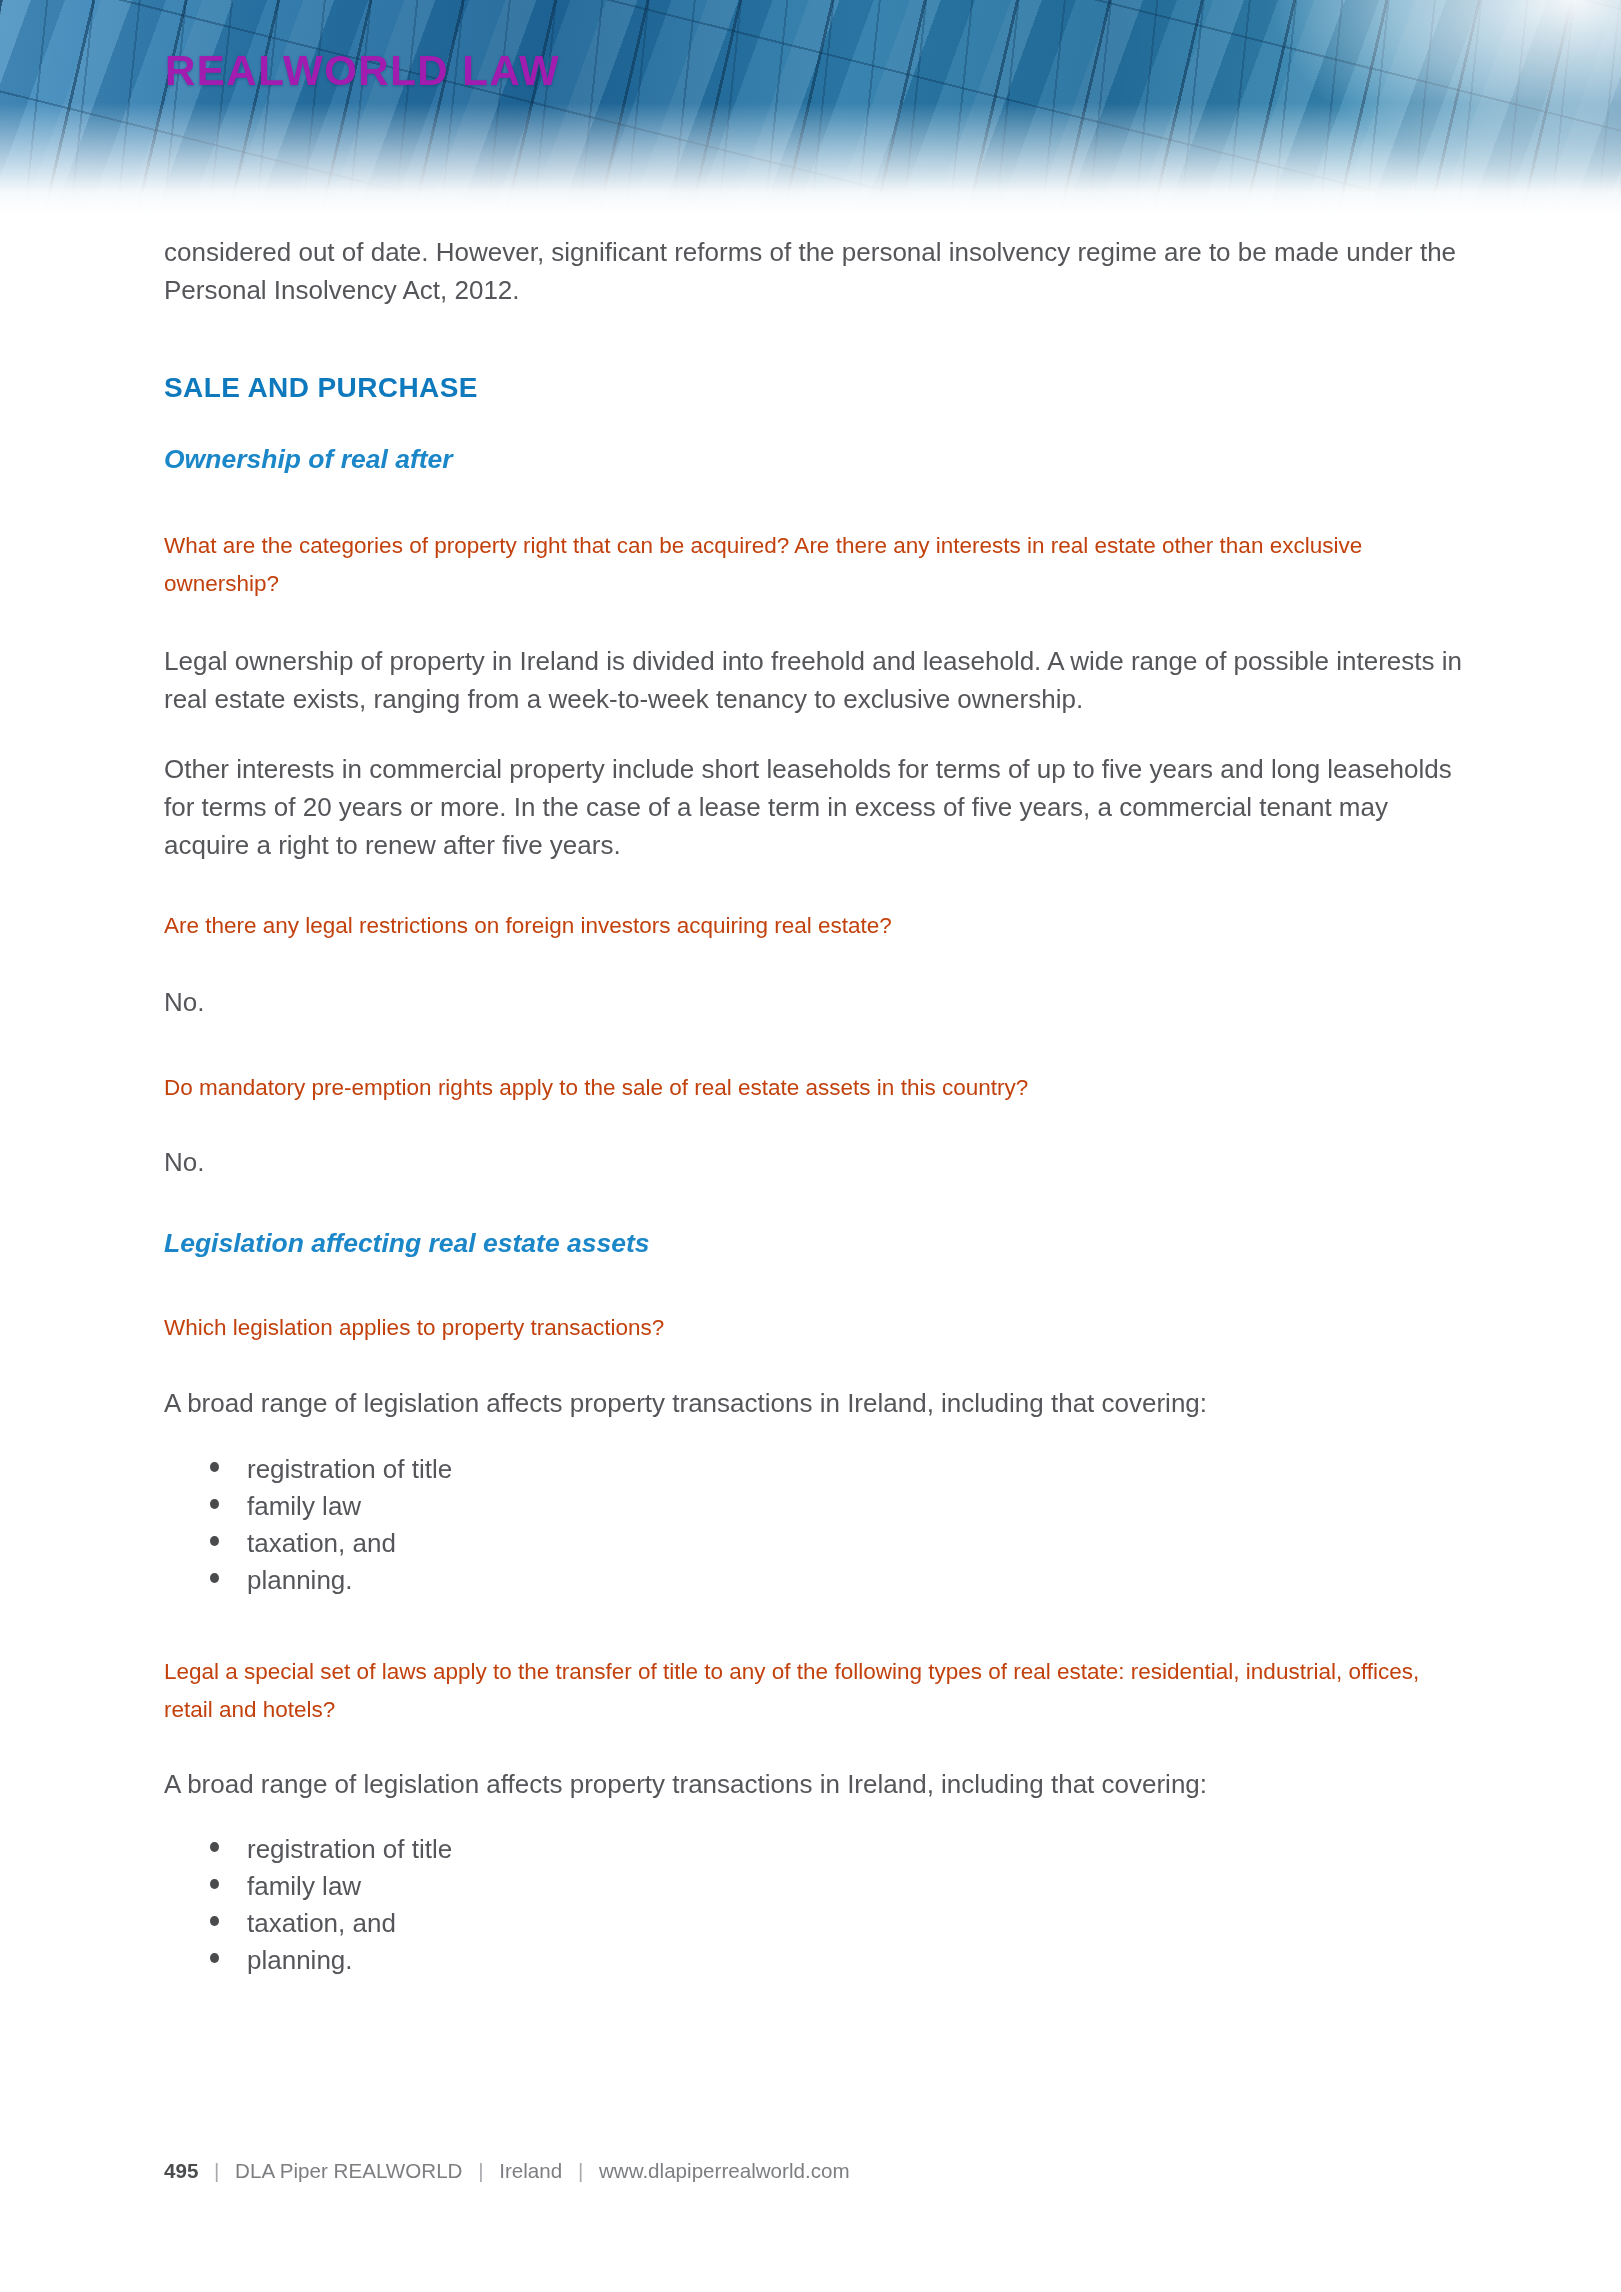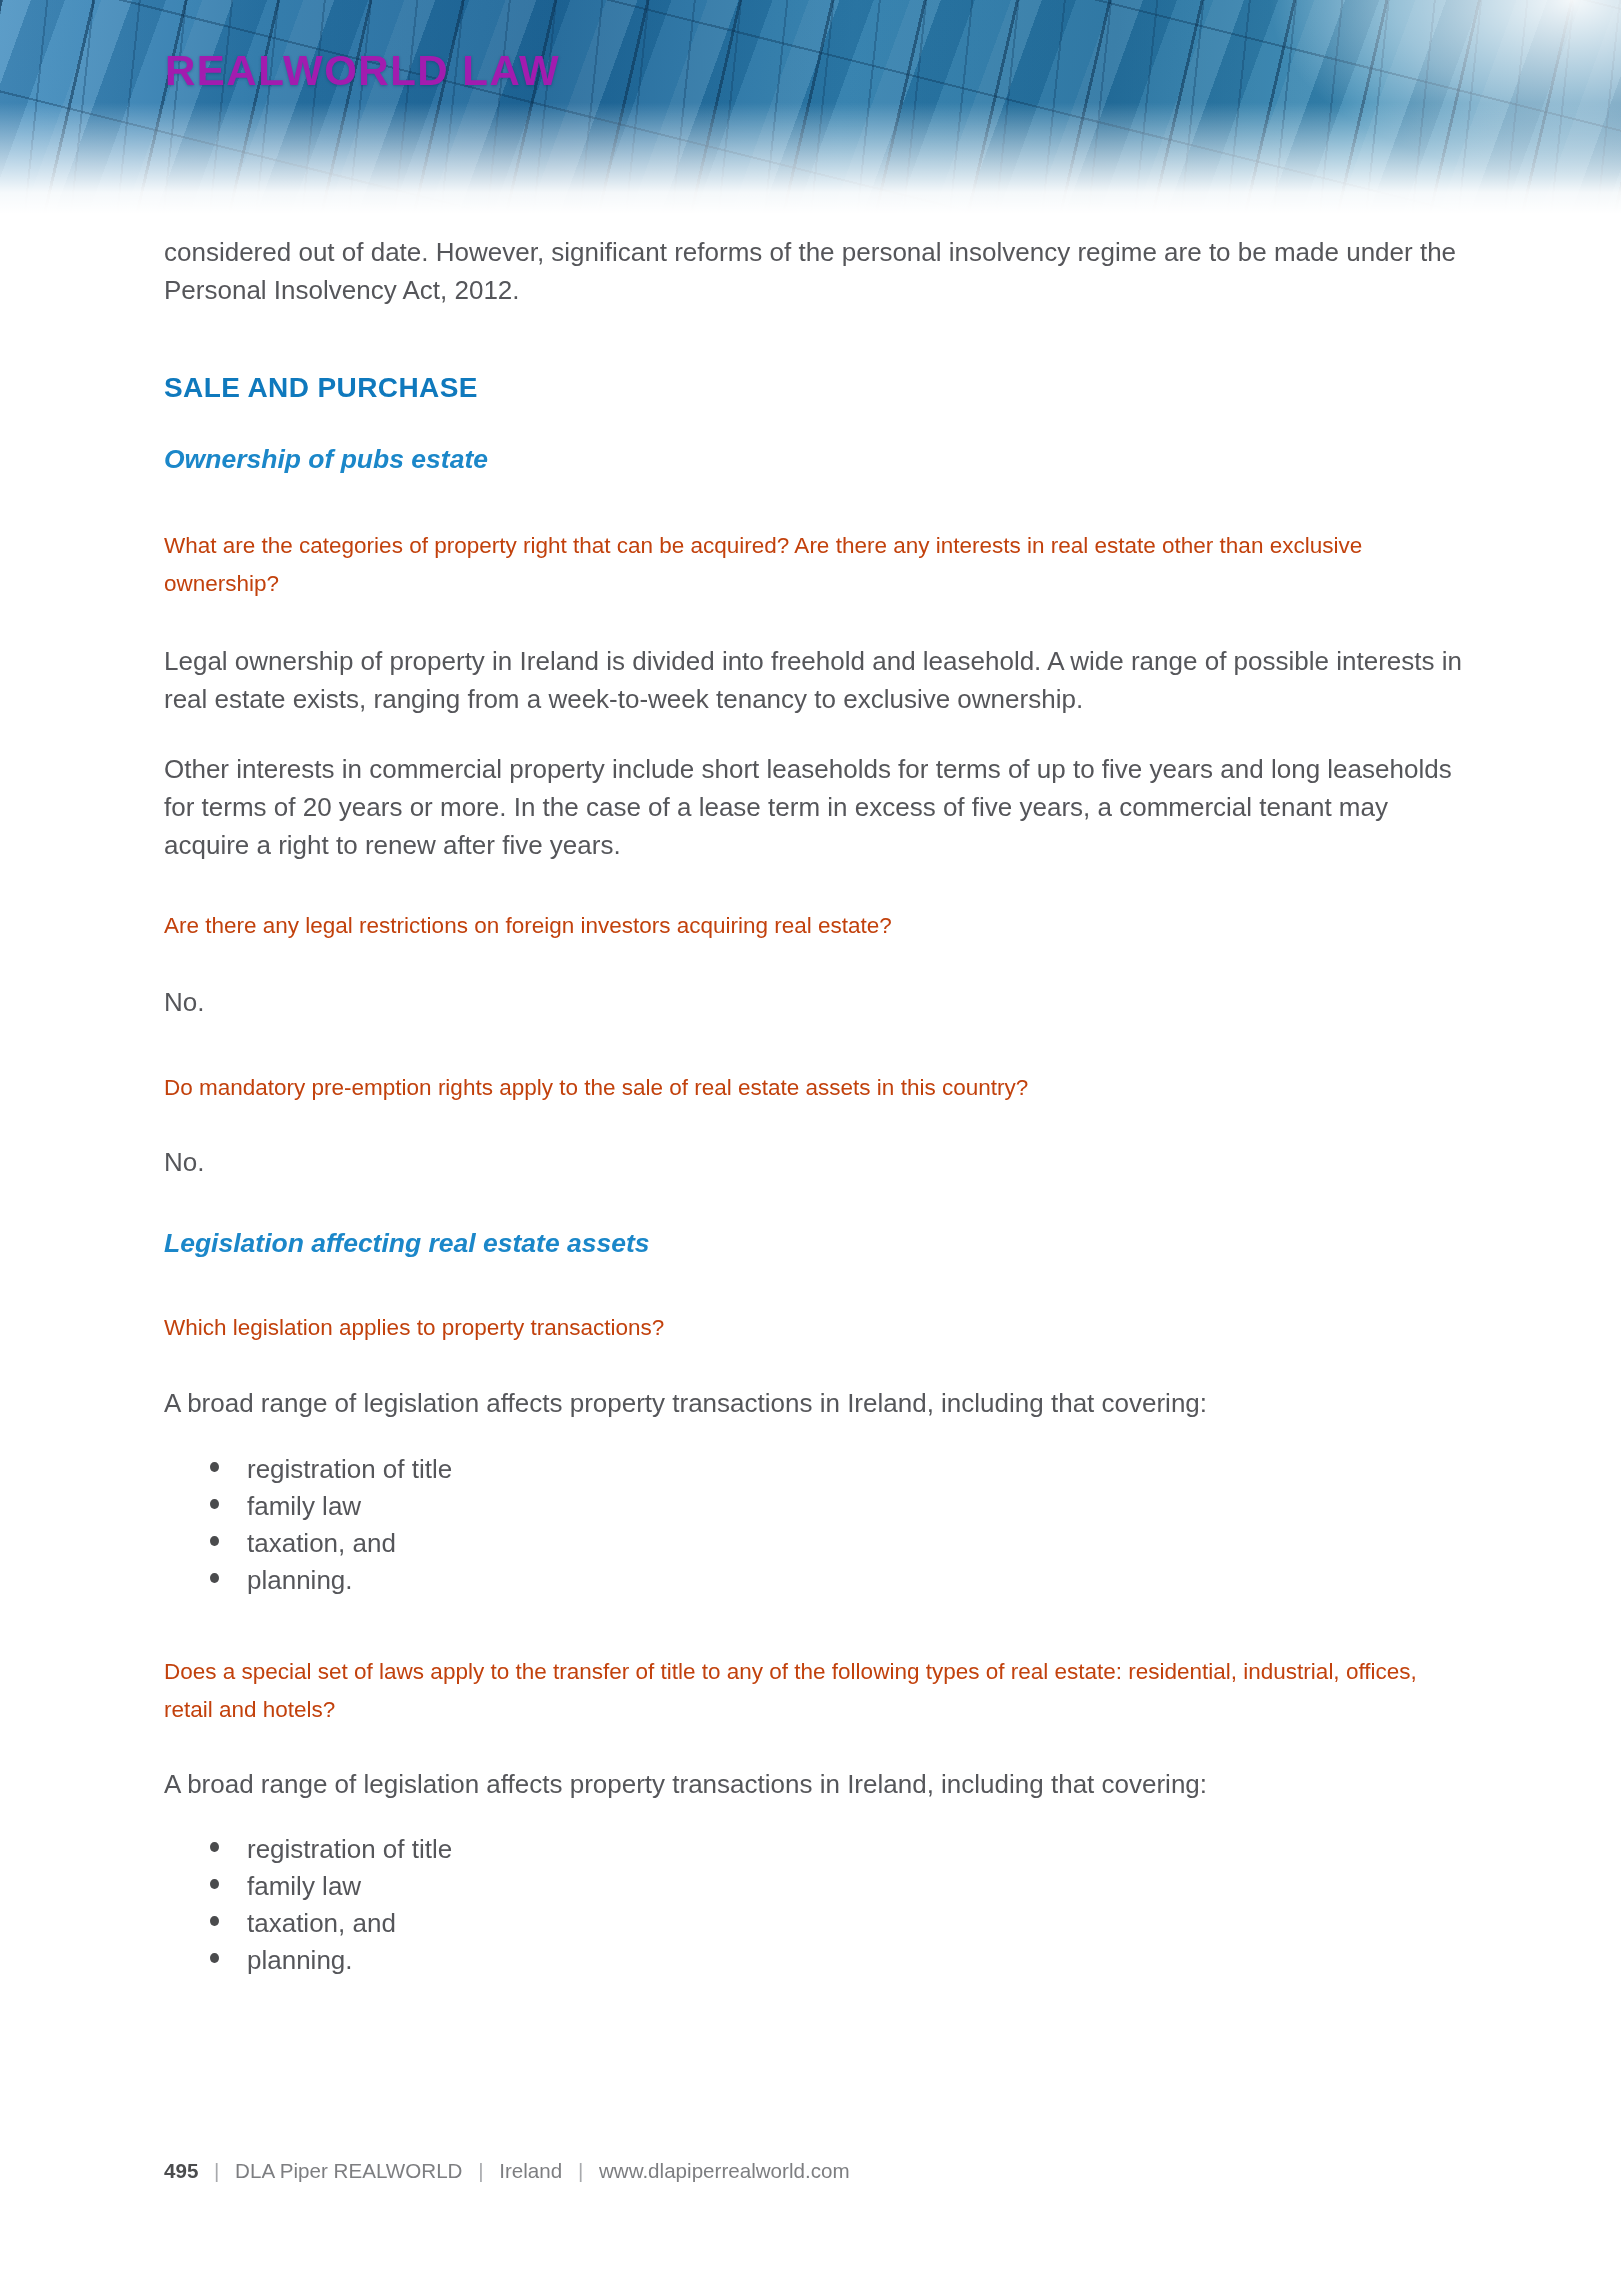--- a/index.html
+++ b/index.html
@@ -62,21 +62,21 @@
   <div class="banner">
     <div class="banner-photo"></div>
     <div class="banner-fade"></div>
     <div class="banner-title">REALWORLD LAW</div>
   </div>
 
   <p class="blk body-text" style="top:233px">considered out of date. However, significant reforms of the personal insolvency regime are to be made under the Personal Insolvency Act, 2012.</p>
 
   <h2 class="blk section-heading" style="top:372px">SALE AND PURCHASE</h2>
 
-  <h3 class="blk sub-heading" style="top:444px">Ownership of pubs estate</h3>
+  <h3 class="blk sub-heading" style="top:444px">Ownership of real after</h3>
 
   <p class="blk question" style="top:527px">What are the categories of property right that can be acquired? Are there any interests in real estate other than exclusive ownership?</p>
 
   <p class="blk body-text" style="top:642px">Legal ownership of property in Ireland is divided into freehold and leasehold. A wide range of possible interests in real estate exists,  ranging from a week-to-week tenancy to exclusive ownership.</p>
 
   <p class="blk body-text" style="top:750px">Other interests in commercial property include short leaseholds for terms of up to five years and long leaseholds for terms of 20 years or more. In the case of a lease term in excess of five years, a commercial tenant may acquire a right to renew after five years.</p>
 
   <p class="blk question" style="top:907px">Are there any legal restrictions on foreign investors acquiring real estate?</p>
 
   <p class="blk body-text" style="top:983px">No.</p>
@@ -91,21 +91,21 @@
 
   <p class="blk body-text" style="top:1384px">A broad range of legislation affects property transactions in Ireland, including that covering:</p>
 
   <ul class="blk bullet-list" style="top:1451px">
     <li>registration of title</li>
     <li>family law</li>
     <li>taxation, and</li>
     <li>planning.</li>
   </ul>
 
-  <p class="blk question" style="top:1653px">Does a special set of laws apply to the transfer of title to any of the following types of real estate: residential, industrial, offices, retail and hotels?</p>
+  <p class="blk question" style="top:1653px">Legal a special set of laws apply to the transfer of title to any of the following types of real estate: residential, industrial, offices, retail and hotels?</p>
 
   <p class="blk body-text" style="top:1765px">A broad range of legislation affects property transactions in Ireland, including that covering:</p>
 
   <ul class="blk bullet-list" style="top:1831px">
     <li>registration of title</li>
     <li>family law</li>
     <li>taxation, and</li>
     <li>planning.</li>
   </ul>
 

